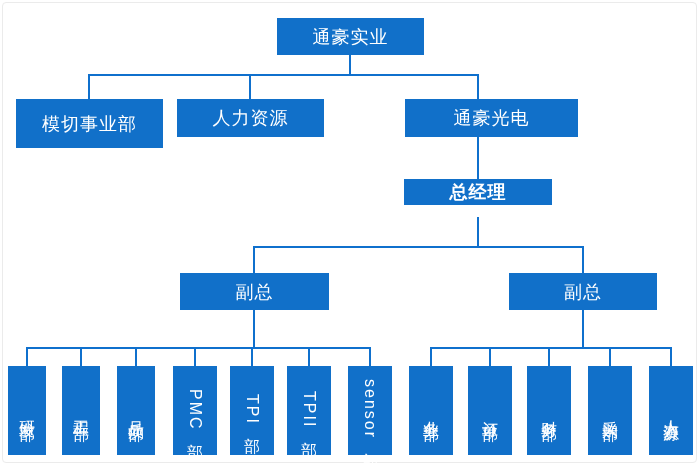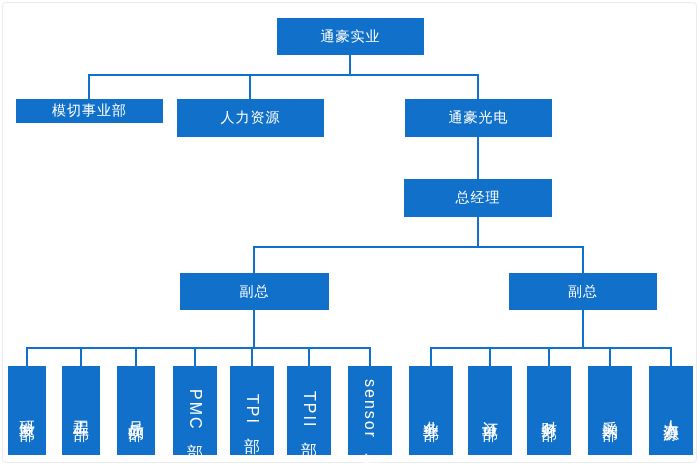--- a/index.html
+++ b/index.html
@@ -12,21 +12,21 @@
   .frame{
     position:absolute;left:2px;top:2px;width:693px;height:459px;
     border:1px solid #ebebeb;border-radius:4px;
     background:#ffffff;
   }
   .node{
     position:absolute;
     background:#1170c9;
     color:#ffffff;
     display:flex;align-items:center;justify-content:center;
-    font-size:14px;
+    font-size:18px;
     letter-spacing:1px;
     box-sizing:border-box;
     white-space:nowrap;
   }
   .node.vert{
     writing-mode:vertical-rl;
     text-orientation:mixed;
     font-size:16px;
     letter-spacing:2px;
     line-height:1;
@@ -38,25 +38,25 @@
   .hline{height:2px;}
   .vline{width:2px;}
 </style>
 </head>
 <body>
 
 <div class="frame"></div>
 
 <div class="node" style="left:277px;top:18px;width:147px;height:37px;">通豪实业</div>
 
-<div class="node" style="left:16px;top:99px;width:147px;height:24px;">模切事业部</div>
+<div class="node" style="left:16px;top:99px;width:147px;height:49px;">模切事业部</div>
 <div class="node" style="left:177px;top:99px;width:147px;height:38px;">人力资源</div>
-<div class="node" style="left:405px;top:99px;width:147px;height:38px;">通豪光电</div>
+<div class="node" style="left:405px;top:99px;width:173px;height:38px;">通豪光电</div>
 
-<div class="node" style="left:404px;top:179px;width:148px;height:38px;">总经理</div>
+<div class="node" style="left:404px;top:179px;width:148px;height:26px;font-weight:bold;">总经理</div>
 
 <div class="node" style="left:180px;top:273px;width:149px;height:37px;">副总</div>
 <div class="node" style="left:509px;top:273px;width:148px;height:37px;">副总</div>
 
 <div class="node vert" style="left:8px;top:366px;width:38px;height:89px;">研发部</div>
 <div class="node vert" style="left:62px;top:366px;width:38px;height:89px;">工程部</div>
 <div class="node vert" style="left:117px;top:366px;width:38px;height:89px;">品质部</div>
 <div class="node vert" style="left:173px;top:366px;width:44px;height:89px;">PMC部</div>
 <div class="node vert" style="left:230px;top:366px;width:44px;height:89px;">TPI部</div>
 <div class="node vert" style="left:287px;top:366px;width:44px;height:89px;">TPII部</div>

